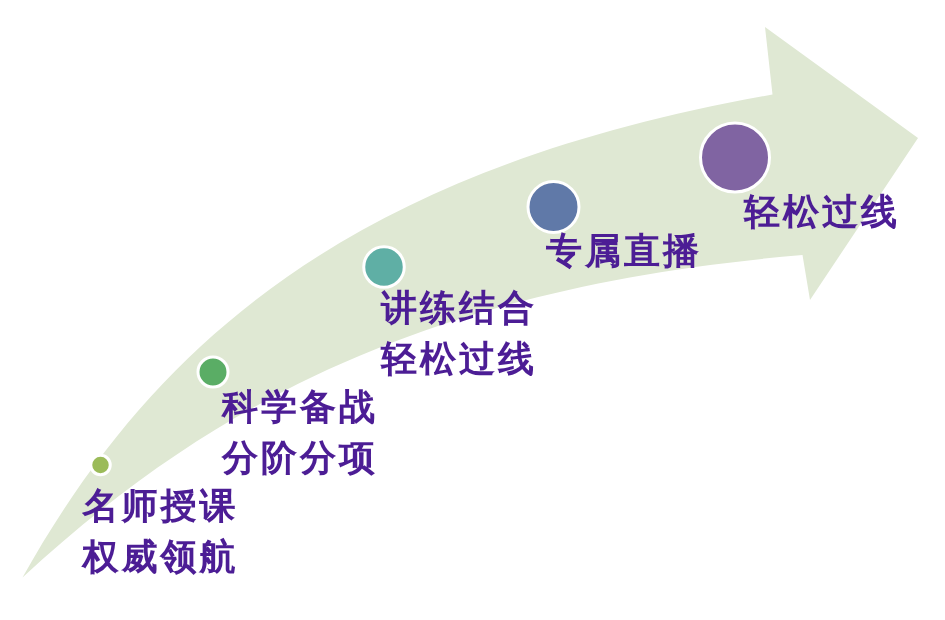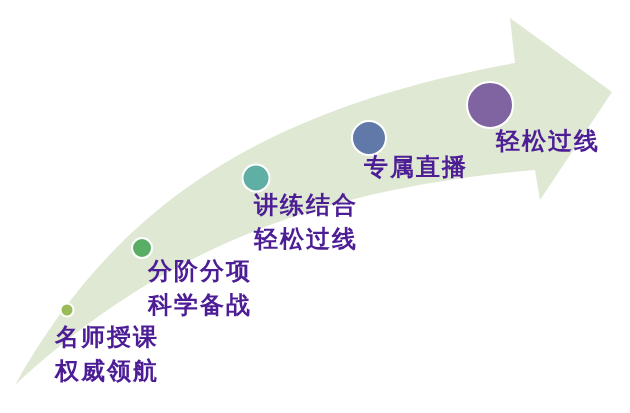--- a/index.html
+++ b/index.html
@@ -27,22 +27,22 @@
   <circle cx="369" cy="138" r="17" fill="#6079a8" stroke="#ffffff" stroke-width="2"></circle>
   <circle cx="490" cy="105" r="23" fill="#8064a2" stroke="#ffffff" stroke-width="2"></circle>
 </svg>
 
 <div class="label" style="left:55px; top:320px;">
   <span>名师授课</span>
   <span>权威领航</span>
 </div>
 
 <div class="label" style="left:148px; top:254px;">
+  <span>科学备战</span>
   <span>分阶分项</span>
-  <span>科学备战</span>
 </div>
 
 <div class="label" style="left:254px; top:188px;">
   <span>讲练结合</span>
   <span>轻松过线</span>
 </div>
 
 <div class="label" style="left:364px; top:150px;">
   <span>专属直播</span>
 </div>

